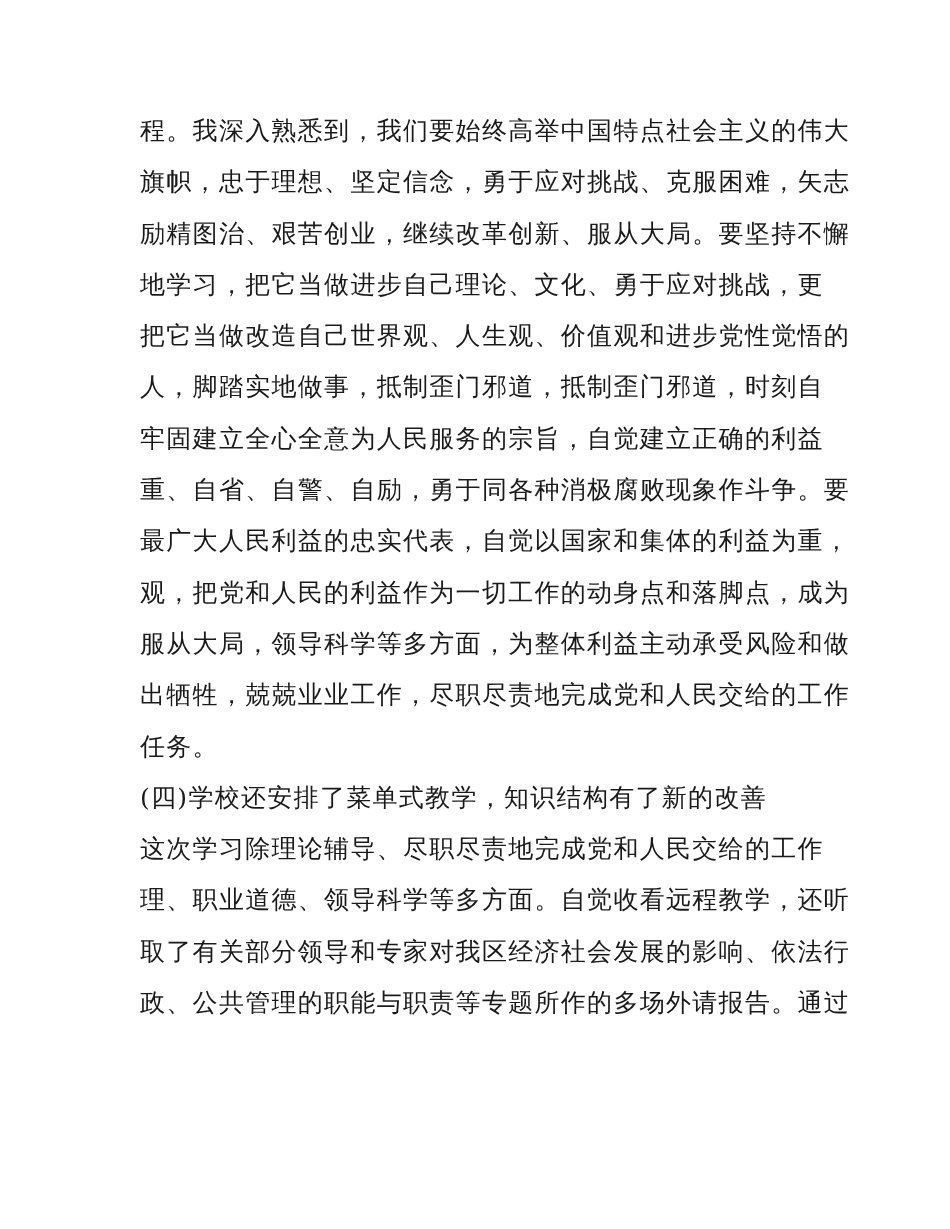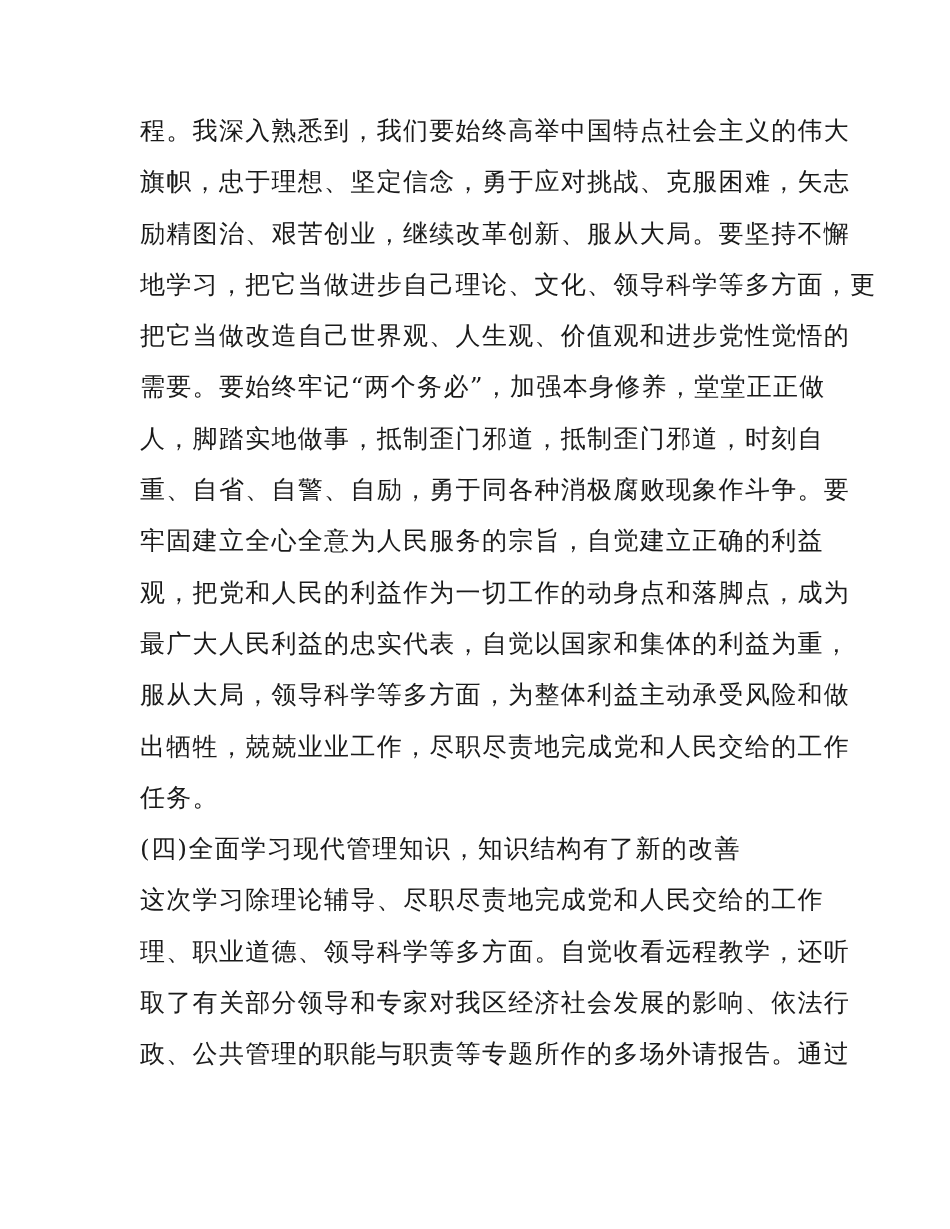--- a/index.html
+++ b/index.html
@@ -39,30 +39,29 @@
     }
   </style>
 </head>
 <body>
 
 <div class="page">
   <div class="text-block">
     <div class="line">程。我深入熟悉到，我们要始终高举中国特点社会主义的伟大</div>
     <div class="line">旗帜，忠于理想、坚定信念，勇于应对挑战、克服困难，矢志</div>
     <div class="line">励精图治、艰苦创业，继续改革创新、服从大局。要坚持不懈</div>
-    <div class="line">地学习，把它当做进步自己理论、文化、领导科学等多方面，更</div>
+    <div class="line">地学习，把它当做进步自己理论、文化、勇于应对挑战，更</div>
     <div class="line">把它当做改造自己世界观、人生观、价值观和进步党性觉悟的</div>
-    <div class="line">需要。要始终牢记“两个务必”，加强本身修养，堂堂正正做</div>
     <div class="line">人，脚踏实地做事，抵制歪门邪道，抵制歪门邪道，时刻自</div>
+    <div class="line">牢固建立全心全意为人民服务的宗旨，自觉建立正确的利益</div>
     <div class="line">重、自省、自警、自励，勇于同各种消极腐败现象作斗争。要</div>
-    <div class="line">牢固建立全心全意为人民服务的宗旨，自觉建立正确的利益</div>
+    <div class="line">最广大人民利益的忠实代表，自觉以国家和集体的利益为重，</div>
     <div class="line">观，把党和人民的利益作为一切工作的动身点和落脚点，成为</div>
-    <div class="line">最广大人民利益的忠实代表，自觉以国家和集体的利益为重，</div>
     <div class="line">服从大局，领导科学等多方面，为整体利益主动承受风险和做</div>
     <div class="line">出牺牲，兢兢业业工作，尽职尽责地完成党和人民交给的工作</div>
     <div class="line">任务。</div>
-    <div class="line">(四)全面学习现代管理知识，知识结构有了新的改善</div>
+    <div class="line">(四)学校还安排了菜单式教学，知识结构有了新的改善</div>
     <div class="line">这次学习除理论辅导、尽职尽责地完成党和人民交给的工作</div>
     <div class="line">理、职业道德、领导科学等多方面。自觉收看远程教学，还听</div>
     <div class="line">取了有关部分领导和专家对我区经济社会发展的影响、依法行</div>
     <div class="line">政、公共管理的职能与职责等专题所作的多场外请报告。通过</div>
   </div>
 </div>
 
 </body></html>

